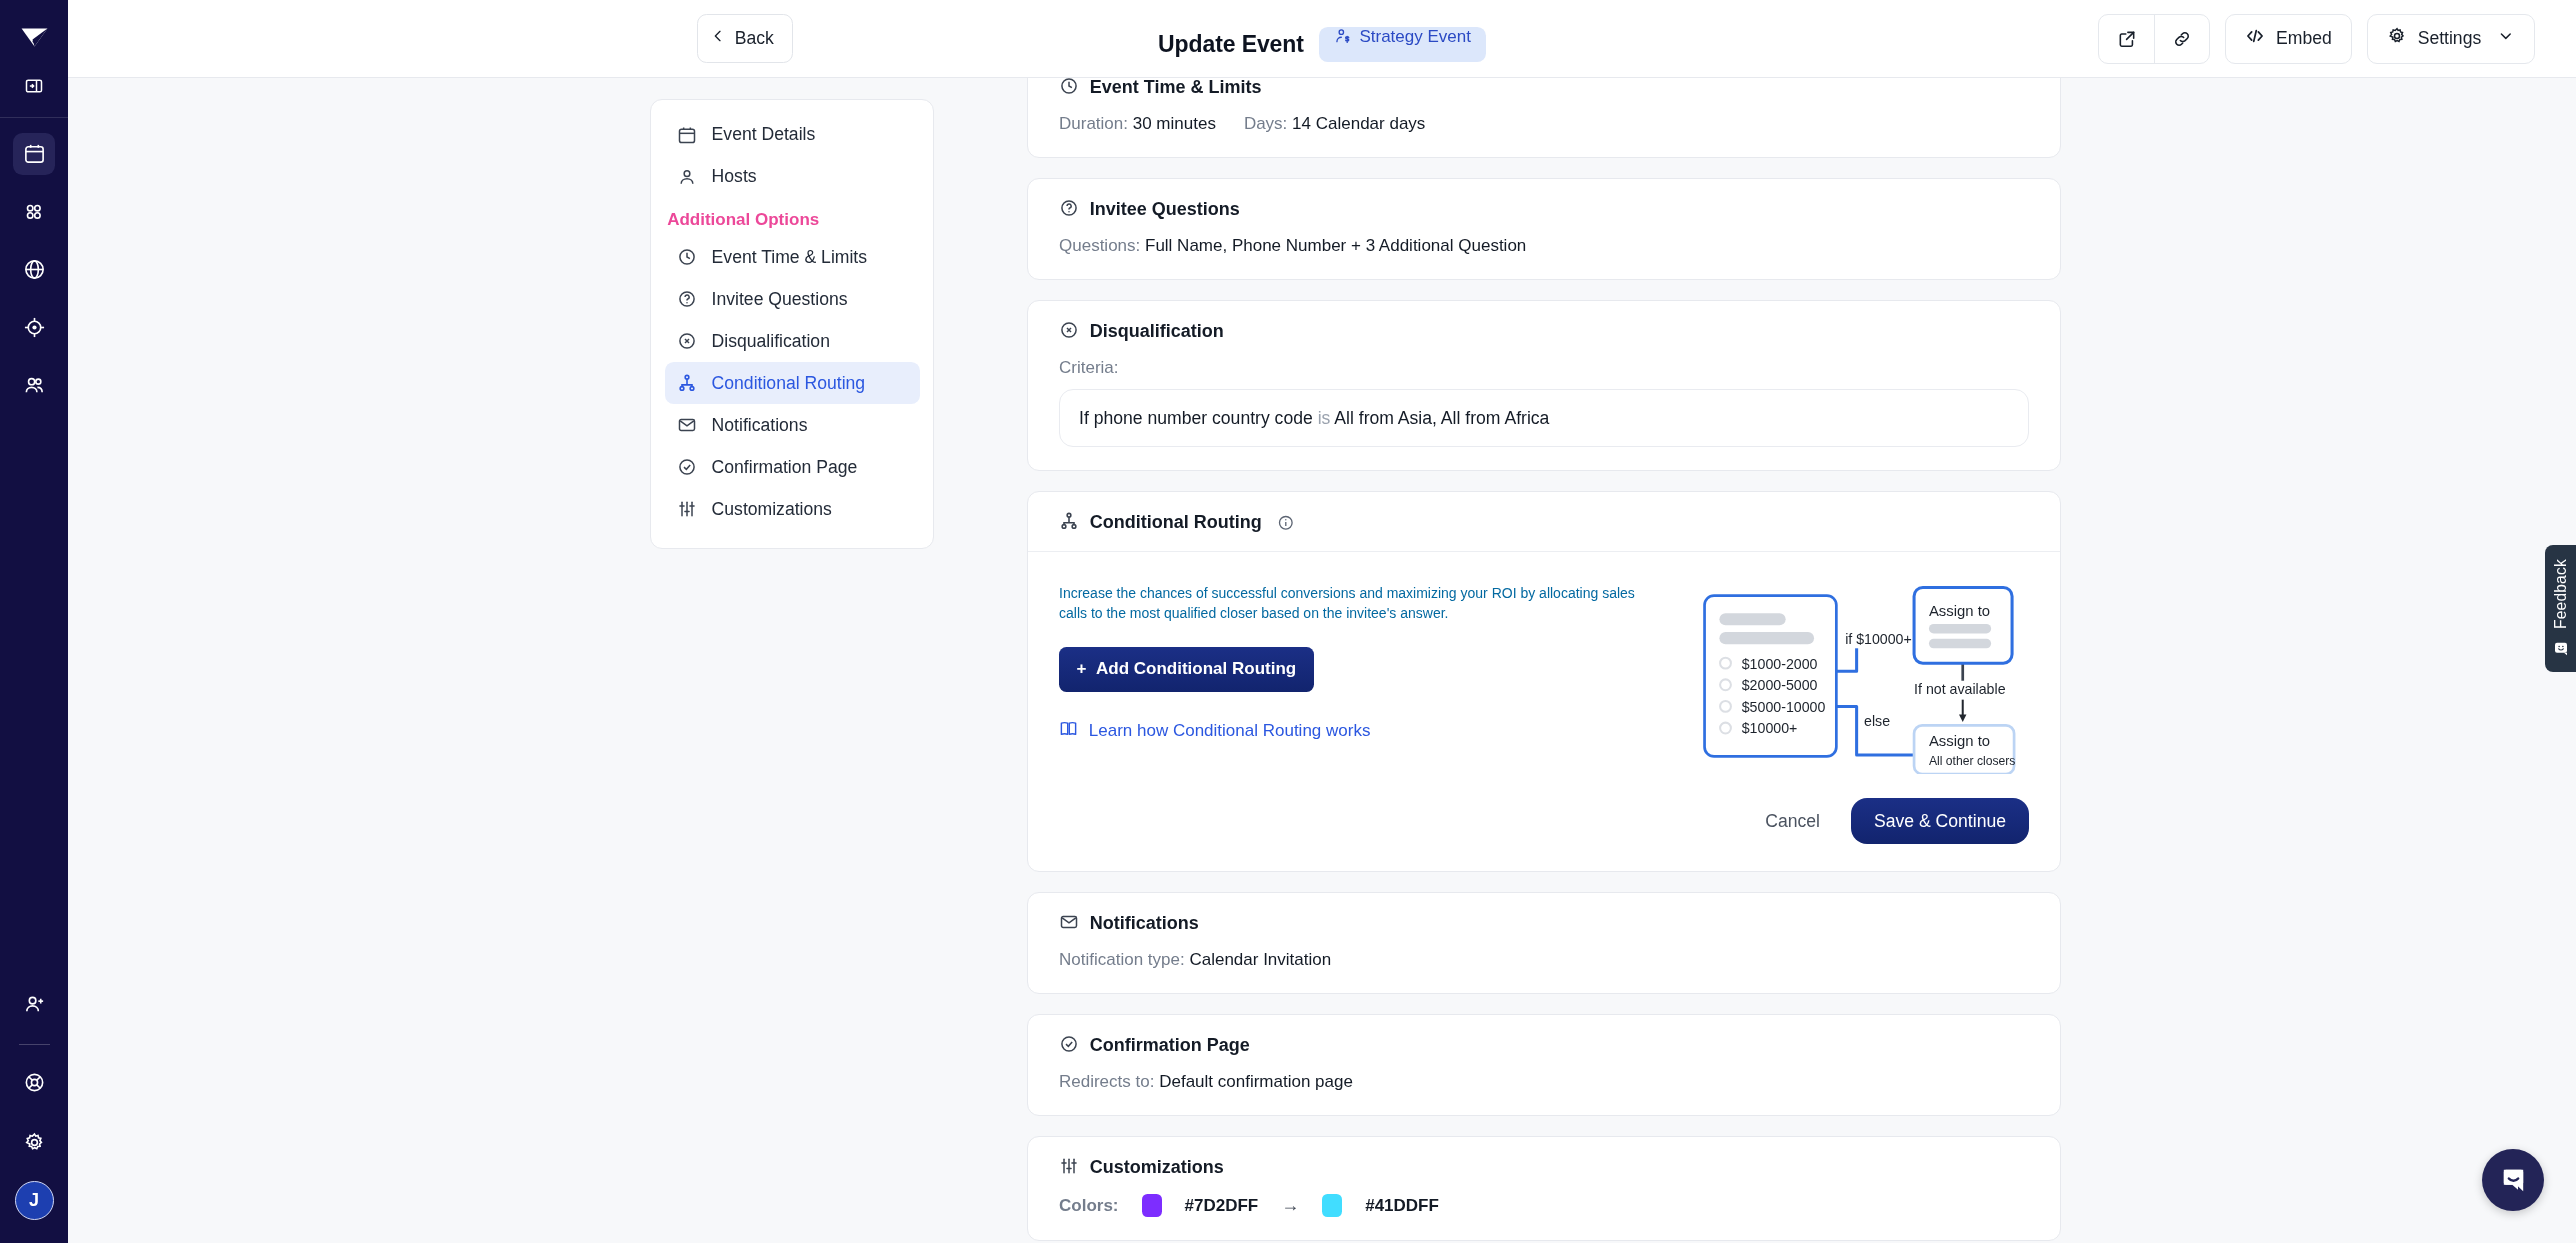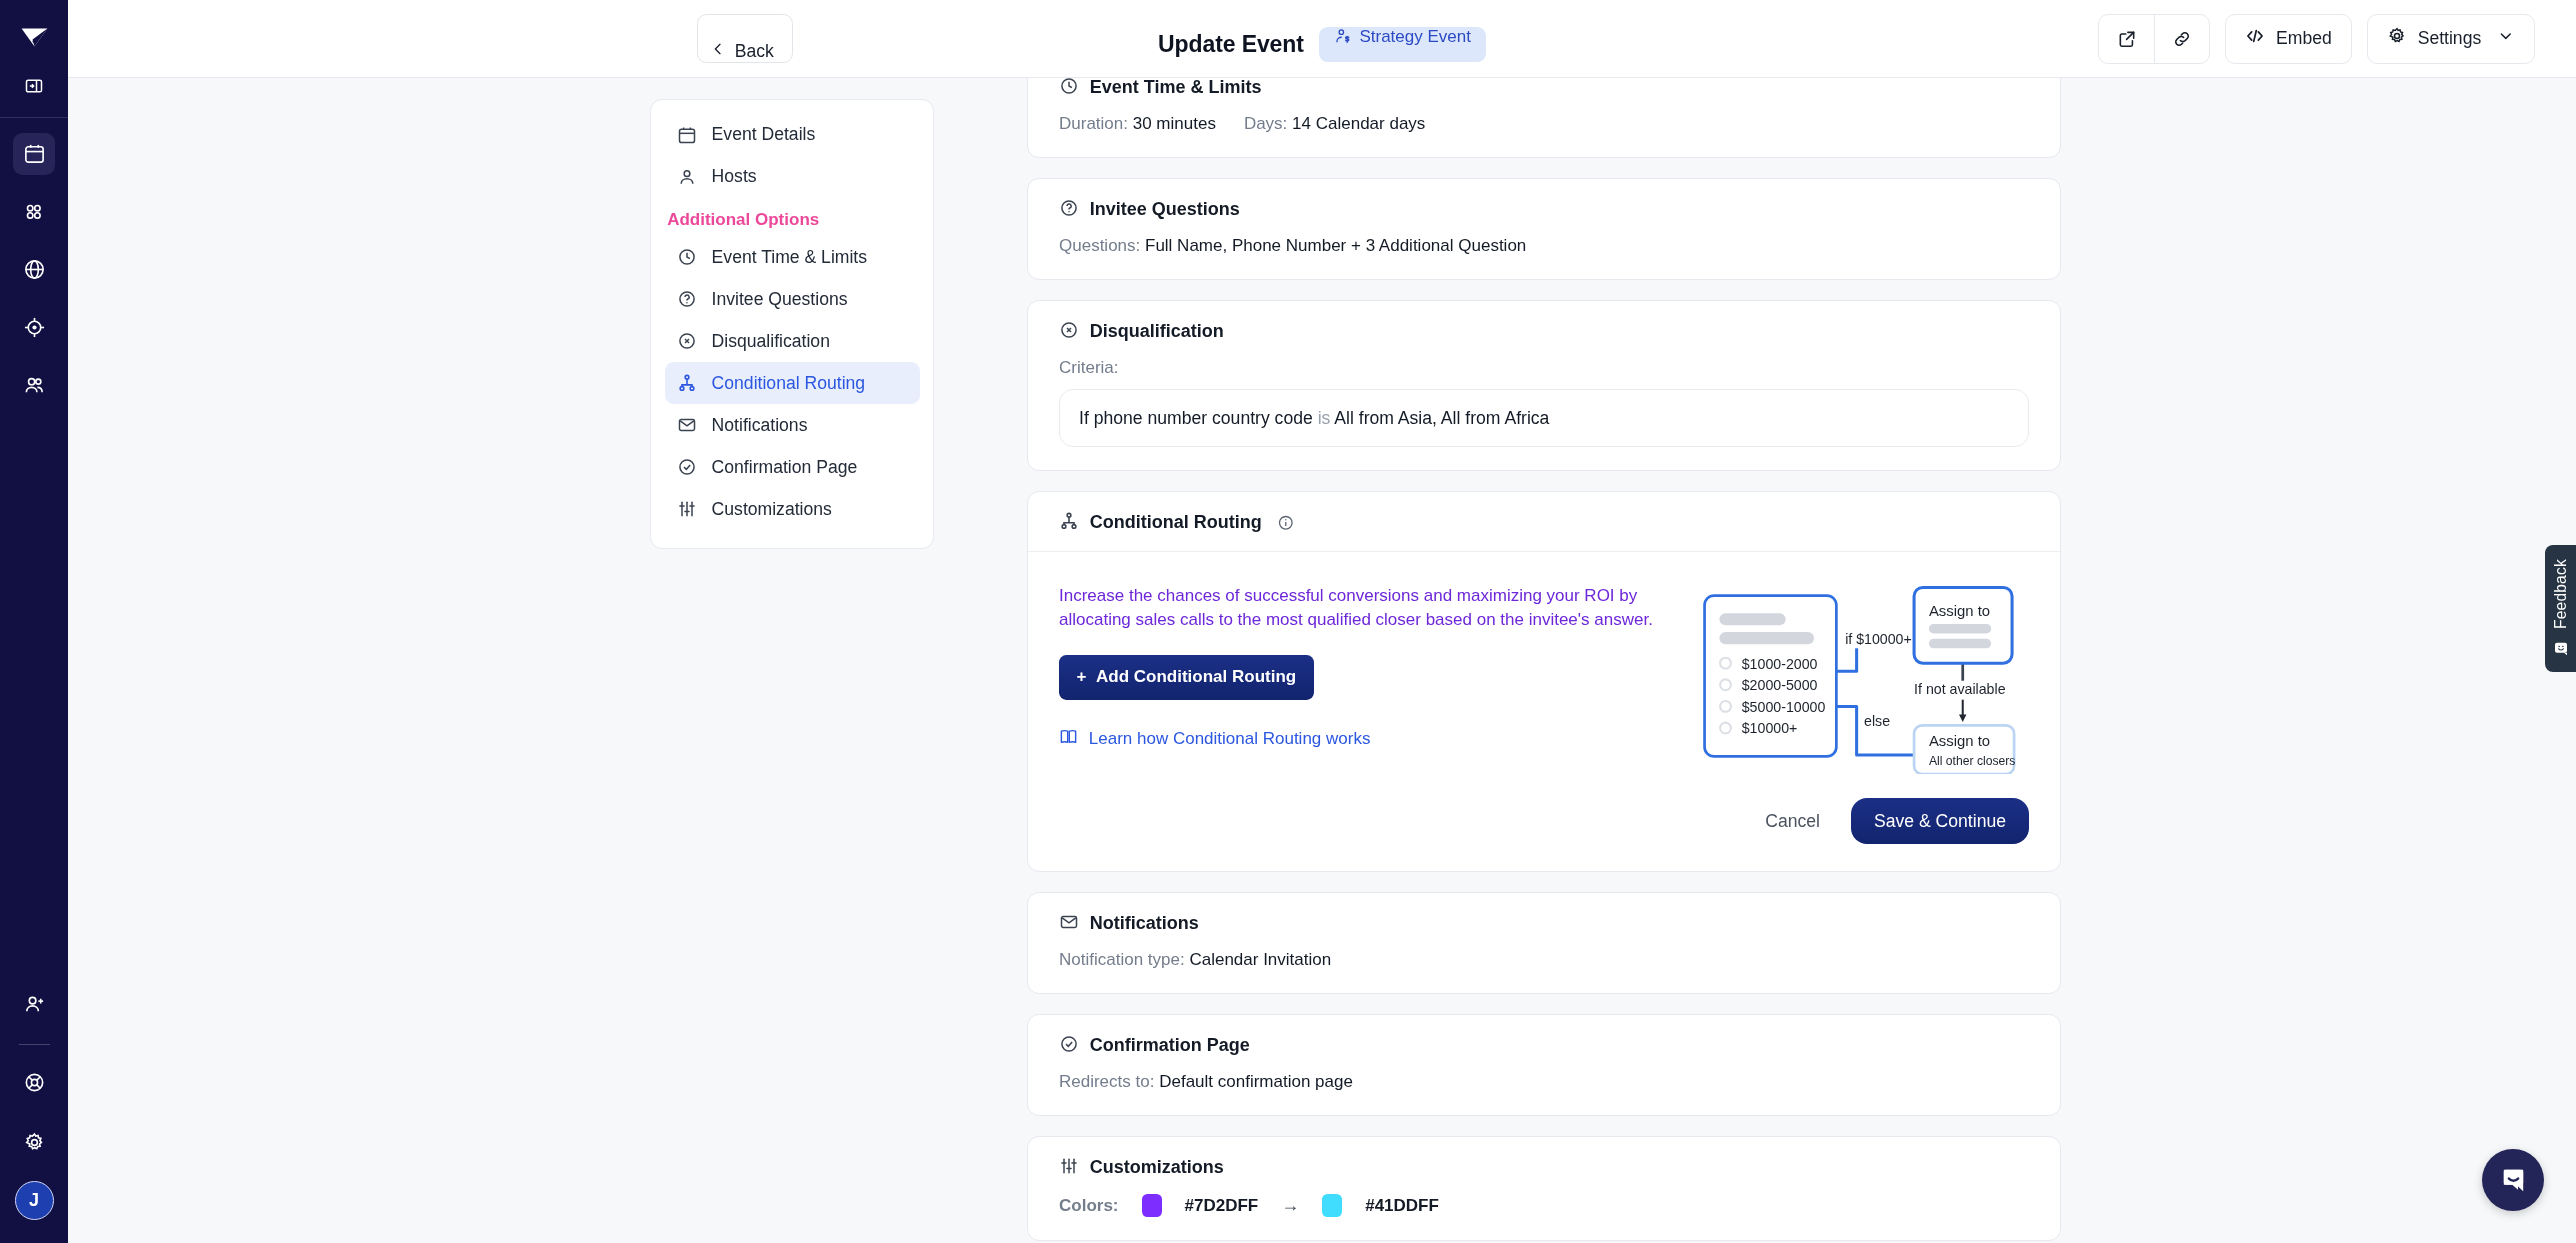--- a/index.html
+++ b/index.html
@@ -43,21 +43,21 @@
   .topbar {
     height: 78px; background: #ffffff;
     border-bottom: 0.7px solid #e7e9ee;
     display: flex; align-items: center;
     position: relative;
   }
   .back-btn {
     margin-left: 629px;
     height: 49px; padding: 0 17.6px 0 12px;
     border: 0.7px solid #e2e5ea; border-radius: 9.5px; background: #fff;
-    display: flex; align-items: flex-end; gap: 8.8px;
+    display: flex; align-items: center; gap: 8.8px;
     font-size: 17.6px; color: #19202b;
   }
   .title-wrap {
     position: absolute; left: 0; right: 0; top: 5px; height: 78px;
     display: flex; align-items: center; justify-content: center; gap: 15px;
     pointer-events: none;
   }
   .page-title { font-size: 23px; font-weight: 700; color: #0d1320; letter-spacing: -0.1px; }
   .badge {
     pointer-events: auto;
@@ -124,21 +124,21 @@
   .crit-label { font-size: 17px; color: #747d8c; margin-bottom: 10.8px; }
   .crit-box {
     border: 0.7px solid #e9ebf0; border-radius: 14px;
     padding: 17.6px 19px; font-size: 17.6px; color: #141b26;
   }
   .crit-box .muted { color: #9aa2ae; }
 
   
   .cr-body { display: flex; align-items: flex-start; padding: 23px 31px 6.8px 31px; gap: 20px; }
   .cr-left { width: 609px; padding-top: 9.5px; }
-  .cr-desc { font-size: 17px; line-height: 1.36; color: #6d28d9; max-width: 602px; }
+  .cr-desc { font-size: 14px; line-height: 1.36; color: #0369a1; max-width: 602px; }
   .cr-add {
     margin-top: 24px;
     background: linear-gradient(180deg,#1b2f86 0%,#12246e 100%);
     color: #fff; border: none; border-radius: 7.4px;
     height: 45px; padding: 0 17.6px;
     font-size: 17px; font-weight: 700;
     display: inline-flex; align-items: center; gap: 9.5px;
     font-family: "Liberation Sans", sans-serif;
   }
   .cr-learn {

